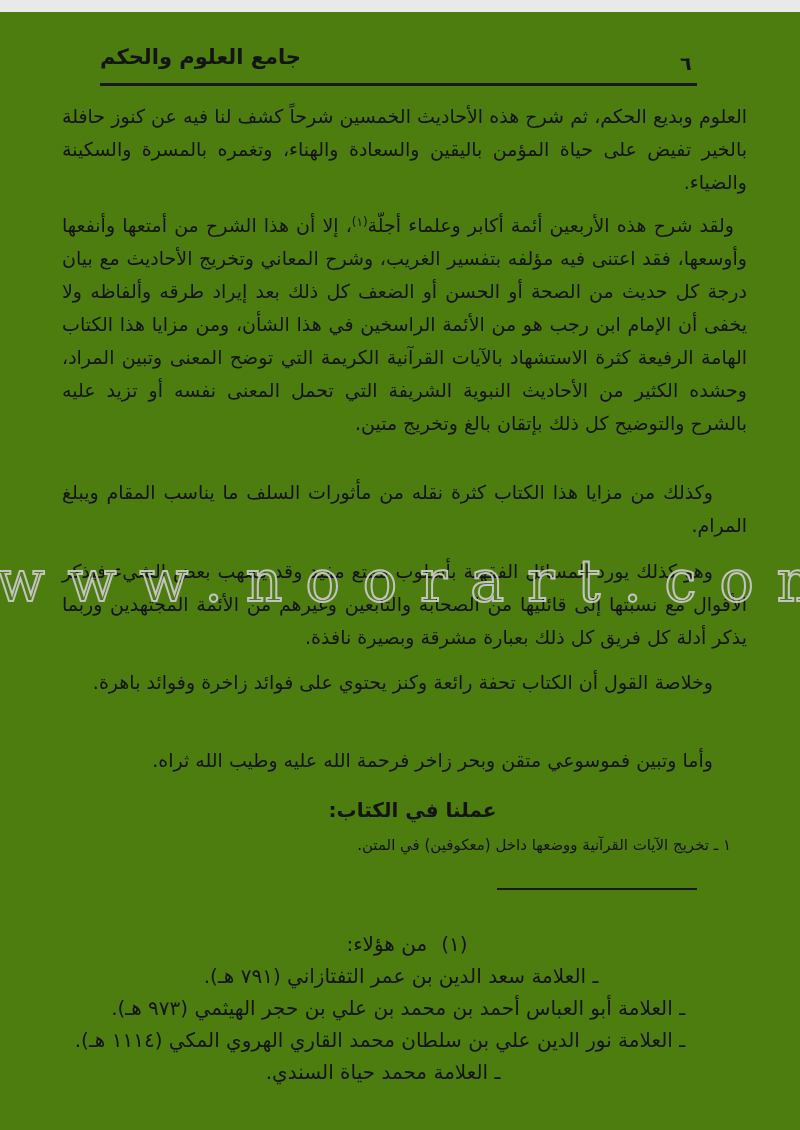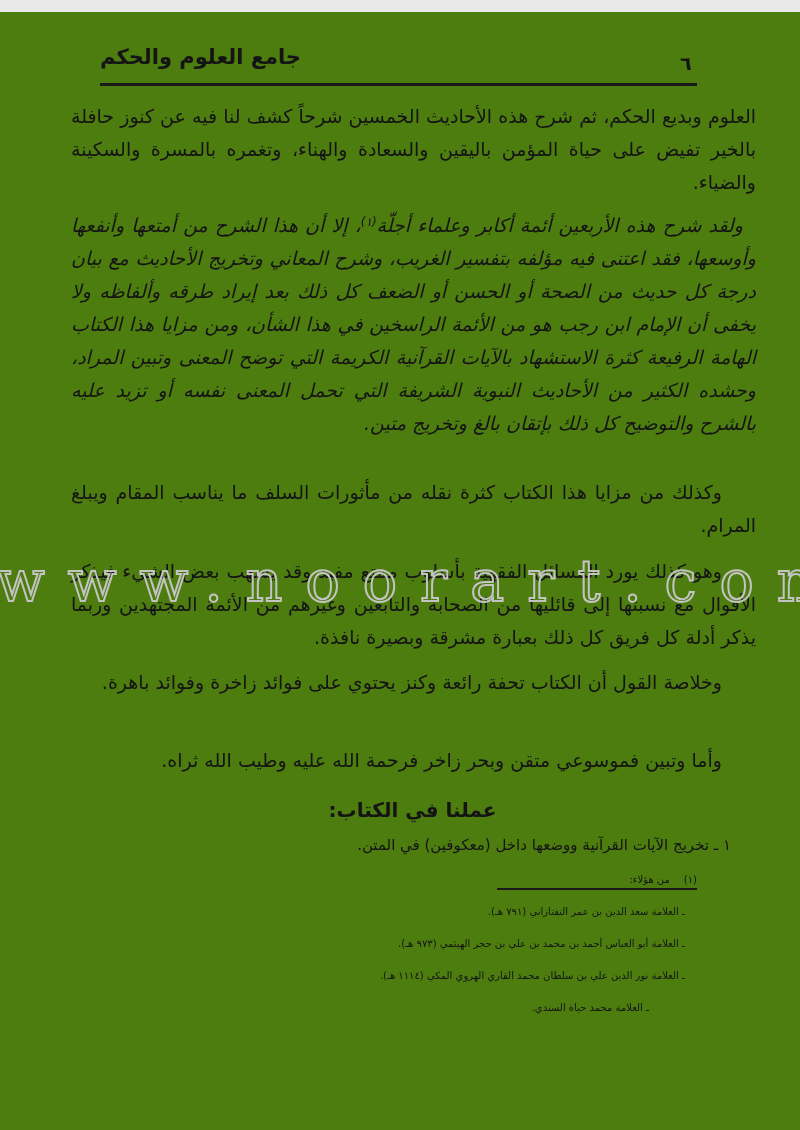--- a/index.html
+++ b/index.html
@@ -22,27 +22,27 @@
   .page-number{
     position:absolute;top:40px;left:680px;
     font-size:19px;font-weight:bold;
   }
   .header-rule{
     position:absolute;top:71px;left:100px;
     width:597px;height:3px;background:#1a1a1a;
   }
   
   .body-text{
-    position:absolute;left:71px;width:685px;
+    position:absolute;left:62px;width:685px;
     direction:rtl;text-align:justify;
     font-size:19px;line-height:33px;
     margin:0;
   }
   .p1{top:88px;}
-  .p2{top:197px;font-style:italic;}
+  .p2{top:197px;}
   .p3{top:464px;text-indent:34px;}
   .p4{top:543px;text-indent:34px;}
   .p5{top:654px;text-indent:34px;}
   .p6{top:732px;text-indent:34px;}
   .p2{text-indent:13px;}
   sup.fn-ref{
     font-size:12px;line-height:0;vertical-align:6px;
   }
   .section-heading{
     position:absolute;top:786px;left:70px;width:685px;
@@ -65,23 +65,23 @@
     text-stroke:2px #c3c3c3;
     z-index:5;
     pointer-events:none;
   }
   
   .footnote-separator{
     position:absolute;top:876px;left:497px;
     width:200px;height:2px;background:#1a1a1a;
   }
   .footnotes{
-    position:absolute;top:852px;right:103px;width:580px;
-    direction:rtl;text-align:right;
-    font-size:10px;line-height:32px;
+    position:absolute;top:916px;right:103px;width:580px;
+    direction:rtl;text-align:center;
+    font-size:20px;line-height:32px;
   }
   .footnote-head{white-space:nowrap;}
   .footnote-head .intro{margin-right:14px;}
   .footnote-item{white-space:nowrap;margin-right:12px;}
   .footnote-item.last{margin-right:48px;}
 </style>
 </head>
 <body>
 
 <div class="page">

